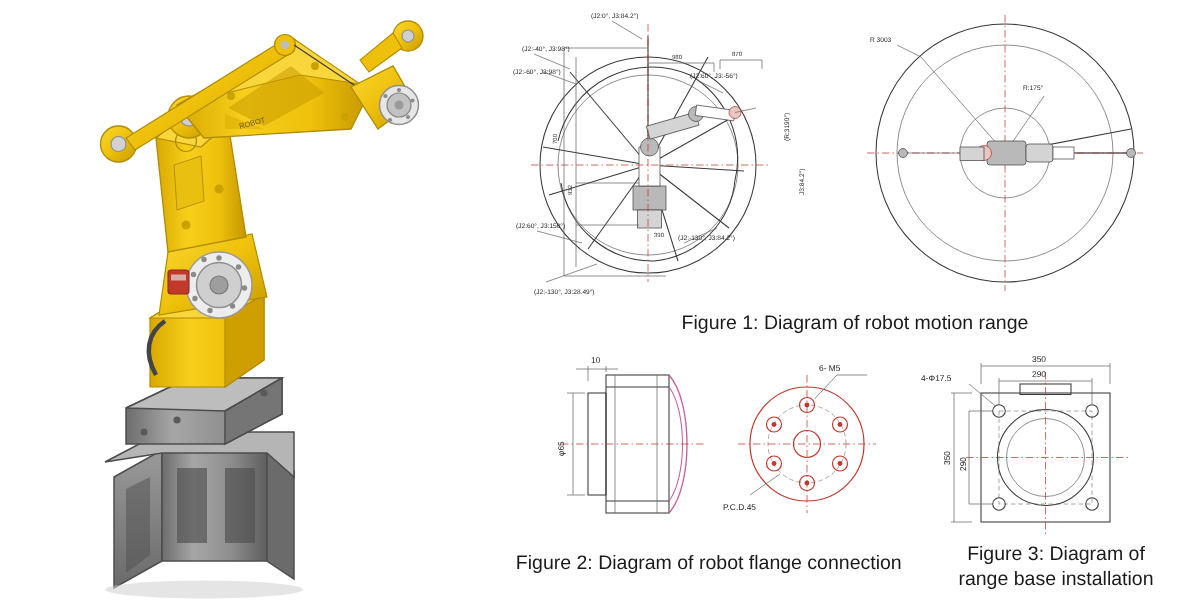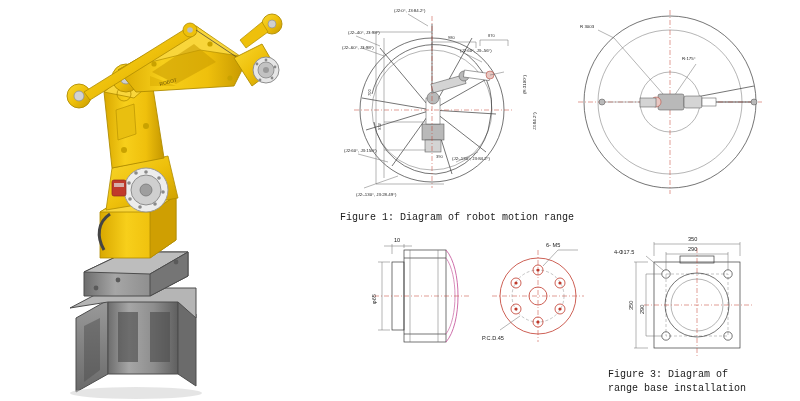--- a/index.html
+++ b/index.html
@@ -35,24 +35,25 @@
     position: absolute;
     box-sizing: border-box;
   }
   #fig1 { left: 340px; top: 2px;   width: 460px; height: 228px; }
   #fig2 { left: 340px; top: 232px; width: 265px; height: 168px; }
   #fig3 { left: 608px; top: 232px; width: 192px; height: 168px; }
 
   .fig-caption {
     position: absolute;
     left: 0; right: 0;
-    font-size: 10px;
+    text-align: center;
+    font-size: 13px;
     color: #1a1a1a;
     line-height: 1.35;
-    font-family: Liberation Mono, monospace;
+    font-family: Liberation Sans, sans-serif;
   }
   #fig1 .fig-caption { bottom: 6px; }
   #fig2 .fig-caption { bottom: 16px; }
   #fig3 .fig-caption { bottom: 5px; }
 
   .fig-draw {
     position: absolute;
     left: 0; top: 0;
     width: 100%;
   }
@@ -406,20 +407,21 @@
         <line class="ln-red" x1="152" y1="64" x2="244" y2="64"></line>
 
         <line class="ln-thin" x1="203" y1="34" x2="218" y2="18" stroke="#c0392b"></line>
         <line class="ln-thin" x1="218" y1="18" x2="238" y2="18" stroke="#c0392b"></line>
         <text class="lbl-md" x="206" y="15">6- M5</text>
 
         <line class="ln-thin" x1="180" y1="84" x2="160" y2="98" stroke="#c0392b"></line>
         <text class="lbl-md" x="142" y="108">P.C.D.45</text>
       </g>
     </svg>
+    <div class="fig-caption">Figure 2: Diagram of robot flange connection</div>
   </div>
 
   <div class="fig-panel" id="fig3">
     <svg class="fig-draw" viewBox="0 0 192 132" xmlns="http://www.w3.org/2000/svg" height="132">
       <g>
 
         <rect class="ln" x="46" y="30" width="86" height="86"></rect>
 
         <rect class="ln-dash2" x="58" y="42" width="62" height="62"></rect>
 

